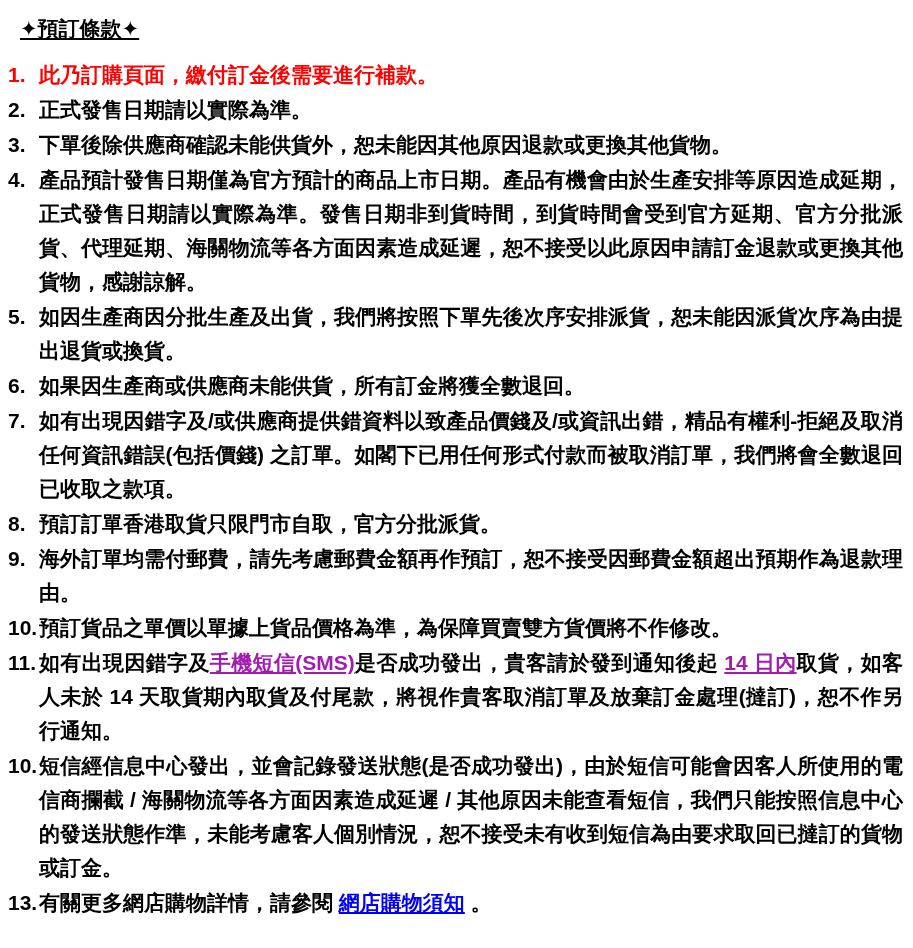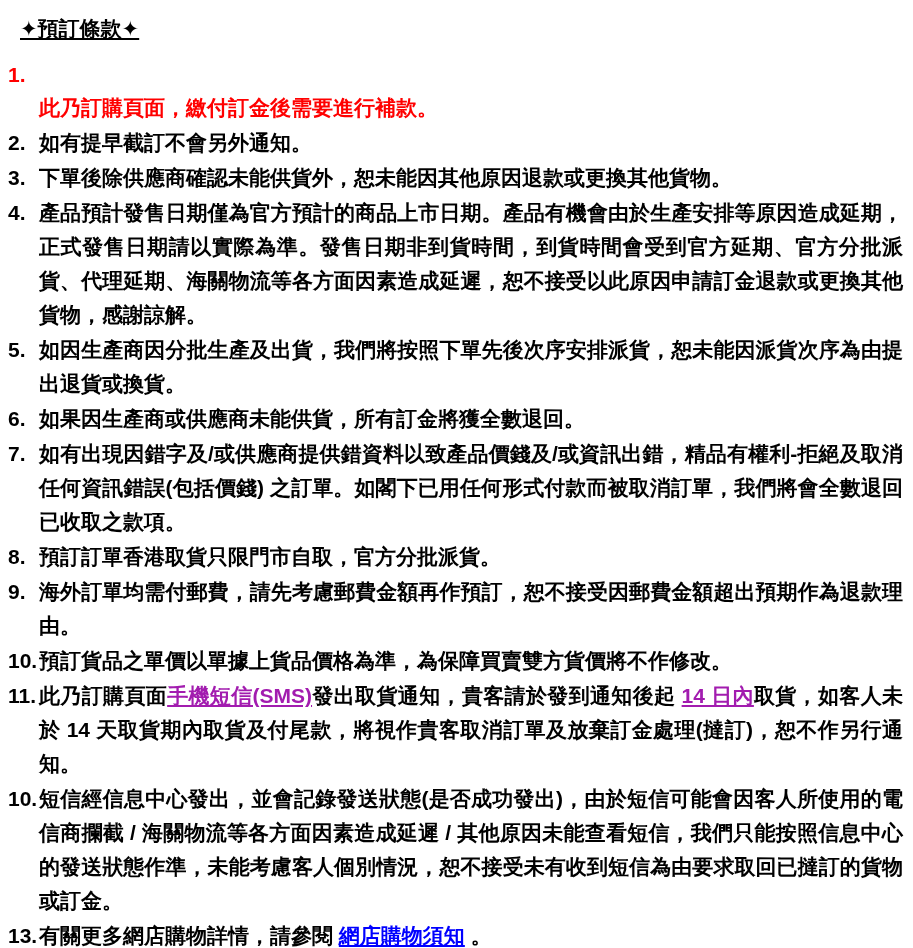--- a/index.html
+++ b/index.html
@@ -49,21 +49,21 @@
   }
   li.term .num {
     flex: 0 0 31px;
     text-align: left;
   }
   li.term .content {
     flex: 1 1 auto;
     display: block;
     text-align: justify;
   }
-  .red { color: #ff0000; margin-top: 33px; }
+  .red { color: #ff0000; }
   li.term.red .num { color: #ff0000; }
   .red-link {
     color: #a21caf;
     text-decoration: underline;
   }
   .blue-link {
     color: #0000ff;
     text-decoration: underline;
     cursor: pointer;
   }
@@ -78,21 +78,21 @@
     <span class="u">✦預訂條款✦</span>
   </h2>
 
   <ol class="terms">
       <li class="term red">
         <span class="num">1.</span>
         <span class="content red"><span>此乃訂購頁面，繳付訂金後需要進行補款。</span></span>
       </li>
       <li class="term">
         <span class="num">2.</span>
-        <span class="content"><span>如有提早截訂不會另外通知。</span></span>
+        <span class="content"><span>正式發售日期請以實際為準。</span></span>
       </li>
       <li class="term">
         <span class="num">3.</span>
         <span class="content"><span>下單後除供應商確認未能供貨外，恕未能因其他原因退款或更換其他貨物。</span></span>
       </li>
       <li class="term">
         <span class="num">4.</span>
         <span class="content"><span>產品預計發售日期僅為官方預計的商品上市日期。產品有機會由於生產安排等原因造成延期，正式發售日期請以實際為準。發售日期非到貨時間，到貨時間會受到官方延期、官方分批派貨、代理延期、海關物流等各方面因素造成延遲，恕不接受以此原因申請訂金退款或更換其他貨物，感謝諒解。</span></span>
       </li>
       <li class="term">
@@ -114,21 +114,21 @@
       <li class="term">
         <span class="num">9.</span>
         <span class="content"><span>海外訂單均需付郵費，請先考慮郵費金額再作預訂，恕不接受因郵費金額超出預期作為退款理由。</span></span>
       </li>
       <li class="term">
         <span class="num">10.</span>
         <span class="content"><span>預訂貨品之單價以單據上貨品價格為準，為保障買賣雙方貨價將不作修改。</span></span>
       </li>
       <li class="term">
         <span class="num">11.</span>
-        <span class="content"><span>此乃訂購頁面</span><span class="red-link">手機短信(SMS)</span><span>發出取貨通知，貴客請於發到通知後起 </span><span class="red-link">14 日內</span><span>取貨，如客人未於 14 天取貨期內取貨及付尾款，將視作貴客取消訂單及放棄訂金處理(撻訂)，恕不作另行通知。</span></span>
+        <span class="content"><span>如有出現因錯字及</span><span class="red-link">手機短信(SMS)</span><span>是否成功發出，貴客請於發到通知後起 </span><span class="red-link">14 日內</span><span>取貨，如客人未於 14 天取貨期內取貨及付尾款，將視作貴客取消訂單及放棄訂金處理(撻訂)，恕不作另行通知。</span></span>
       </li>
       <li class="term">
         <span class="num">10.</span>
         <span class="content"><span>短信經信息中心發出，並會記錄發送狀態(是否成功發出)，由於短信可能會因客人所使用的電信商攔截 / 海關物流等各方面因素造成延遲 / 其他原因未能查看短信，我們只能按照信息中心的發送狀態作準，未能考慮客人個別情況，恕不接受未有收到短信為由要求取回已撻訂的貨物或訂金。</span></span>
       </li>
       <li class="term">
         <span class="num">13.</span>
         <span class="content"><span>有關更多網店購物詳情，請參閱 </span><span class="blue-link">網店購物須知</span><span> 。</span></span>
       </li>
     </ol>

